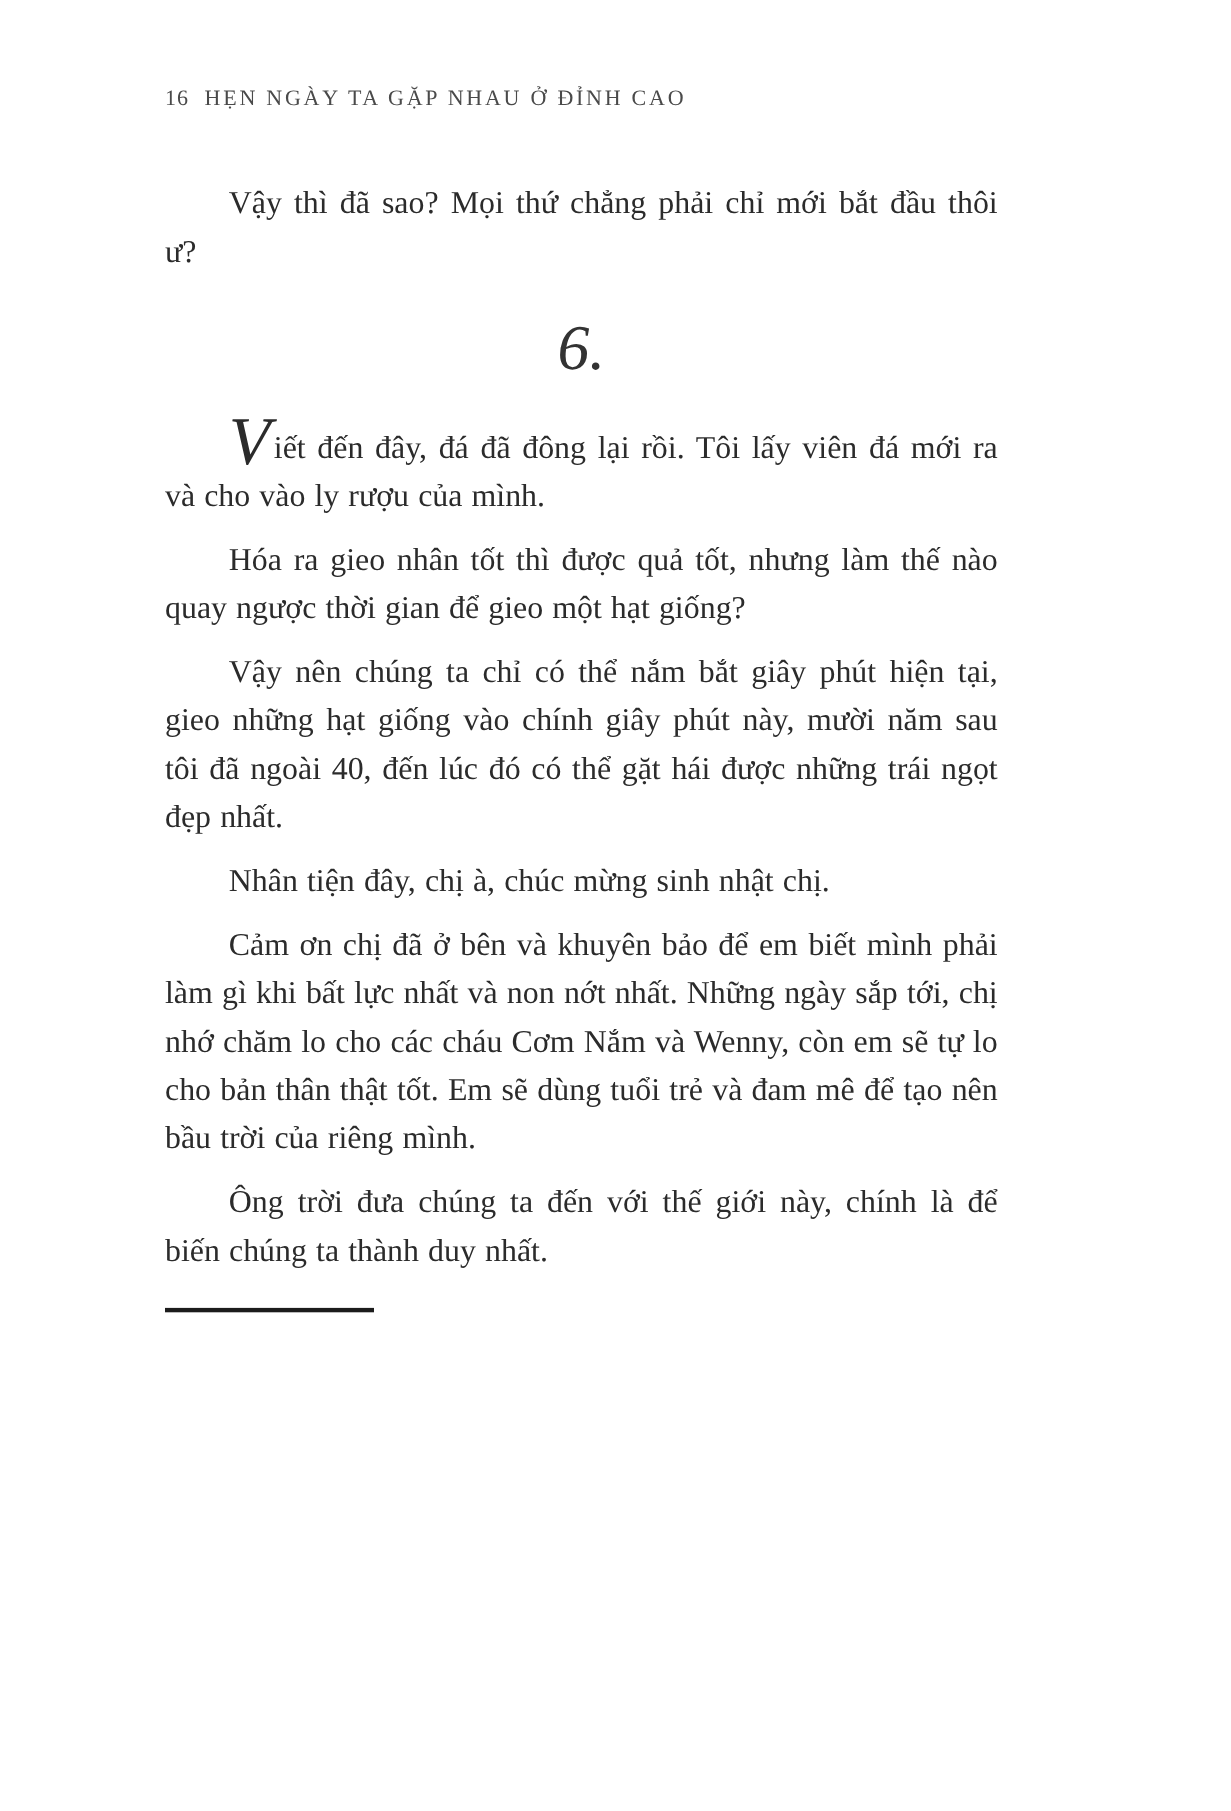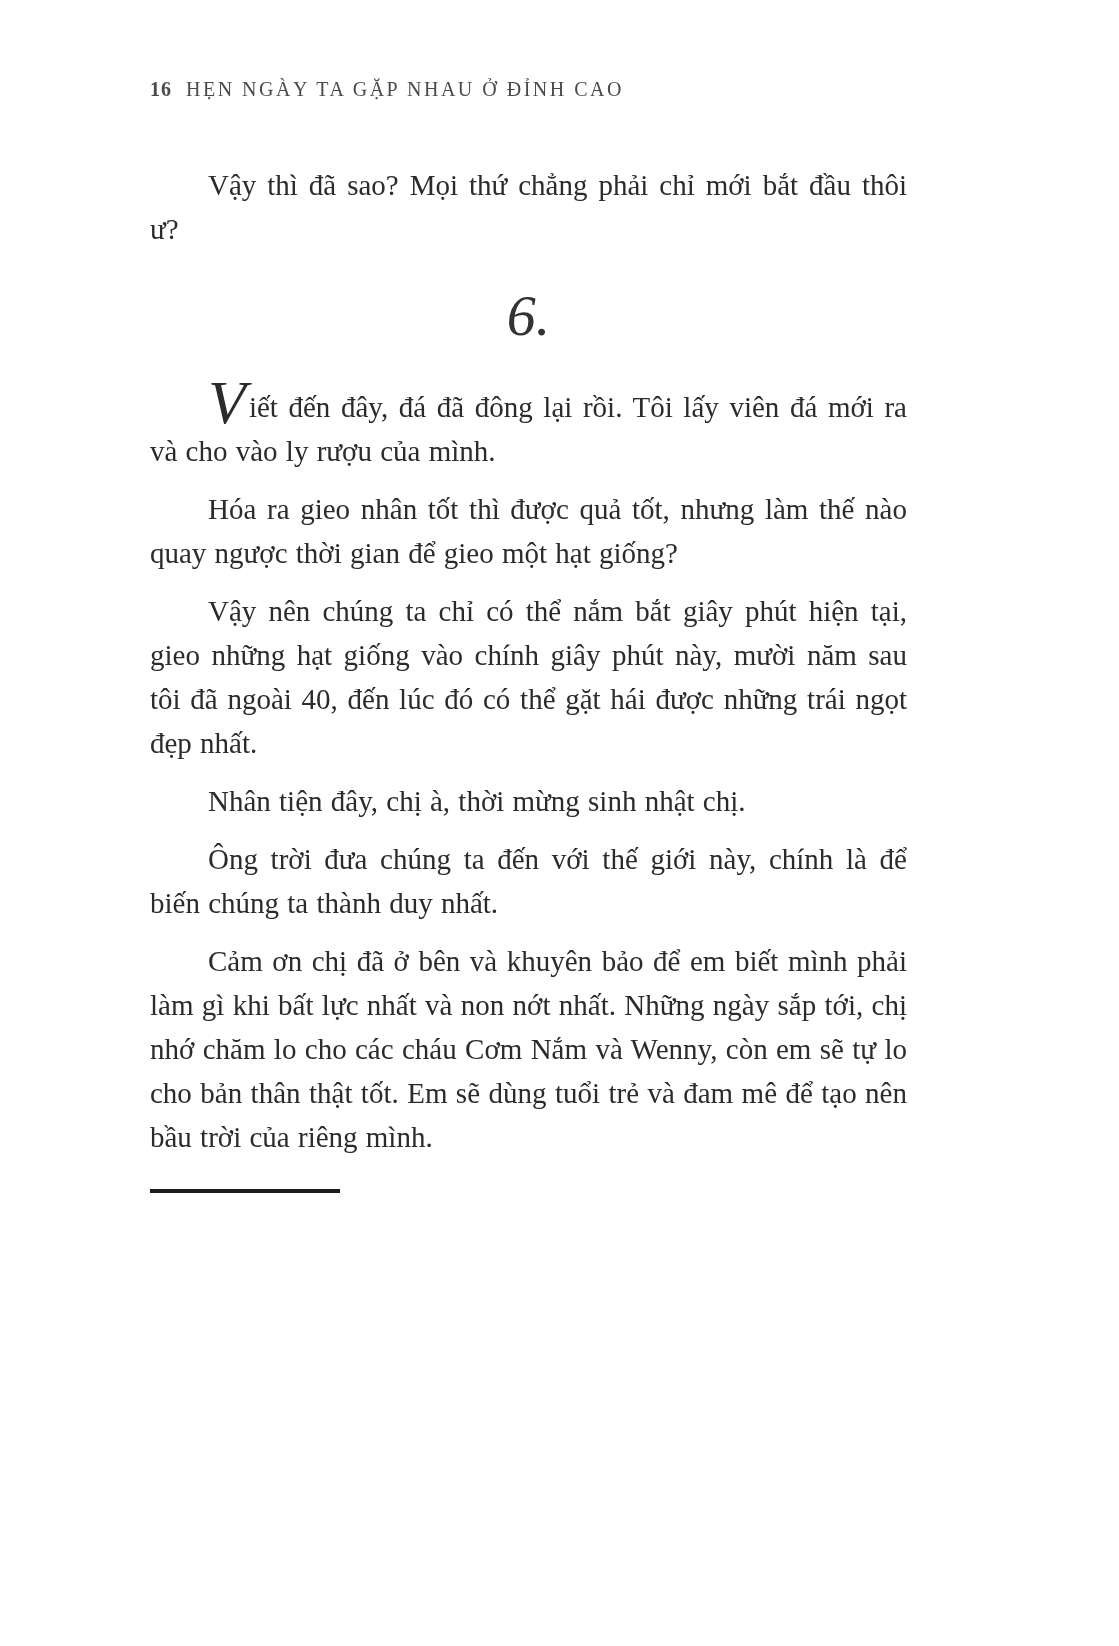--- a/index.html
+++ b/index.html
@@ -22,21 +22,20 @@
   .page-header {
     font-size: 20px;
     color: #4a4a4a;
     letter-spacing: 2.5px;
     margin-bottom: 62px;
     white-space: nowrap;
   }
   .page-header .page-num {
     letter-spacing: 1px;
     margin-right: 14px;
-    font-weight: bold;
   }
   .content {
     width: 757px;
   }
   p.para {
     font-size: 29px;
     line-height: 44px;
     text-align: justify;
     text-indent: 58px;
     margin: 0 0 14px 0;
@@ -95,24 +94,24 @@
     <p class="para">Vậy thì đã sao? Mọi thứ chẳng phải chỉ mới bắt đầu thôi ư?</p>
 
     <div class="section-number">6.</div>
 
     <p class="para"><span class="dropcap">V</span><span>iết đến đây, đá đã đông lại rồi. Tôi lấy viên đá mới ra và cho vào ly rượu của mình.</span></p>
 
     <p class="para">Hóa ra gieo nhân tốt thì được quả tốt, nhưng làm thế nào quay ngược thời gian để gieo một hạt giống?</p>
 
     <p class="para">Vậy nên chúng ta chỉ có thể nắm bắt giây phút hiện tại, gieo những hạt giống vào chính giây phút này, mười năm sau tôi đã ngoài 40, đến lúc đó có thể gặt hái được những trái ngọt đẹp nhất.</p>
 
-    <p class="para">Nhân tiện đây, chị à, thời mừng sinh nhật chị.</p>
+    <p class="para">Nhân tiện đây, chị à, chúc mừng sinh nhật chị.</p>
+
+    <p class="para">Cảm ơn chị đã ở bên và khuyên bảo để em biết mình phải làm gì khi bất lực nhất và non nớt nhất. Những ngày sắp tới, chị nhớ chăm lo cho các cháu Cơm Nắm và Wenny, còn em sẽ tự lo cho bản thân thật tốt. Em sẽ dùng tuổi trẻ và đam mê để tạo nên bầu trời của riêng mình.</p>
 
     <p class="para">Ông trời đưa chúng ta đến với thế giới này, chính là để biến chúng ta thành duy nhất.</p>
-
-    <p class="para">Cảm ơn chị đã ở bên và khuyên bảo để em biết mình phải làm gì khi bất lực nhất và non nớt nhất. Những ngày sắp tới, chị nhớ chăm lo cho các cháu Cơm Nắm và Wenny, còn em sẽ tự lo cho bản thân thật tốt. Em sẽ dùng tuổi trẻ và đam mê để tạo nên bầu trời của riêng mình.</p>
 
     <div class="footnote-rule"></div>
 
 
   </main>
 
 </div>
 
 </body></html>

